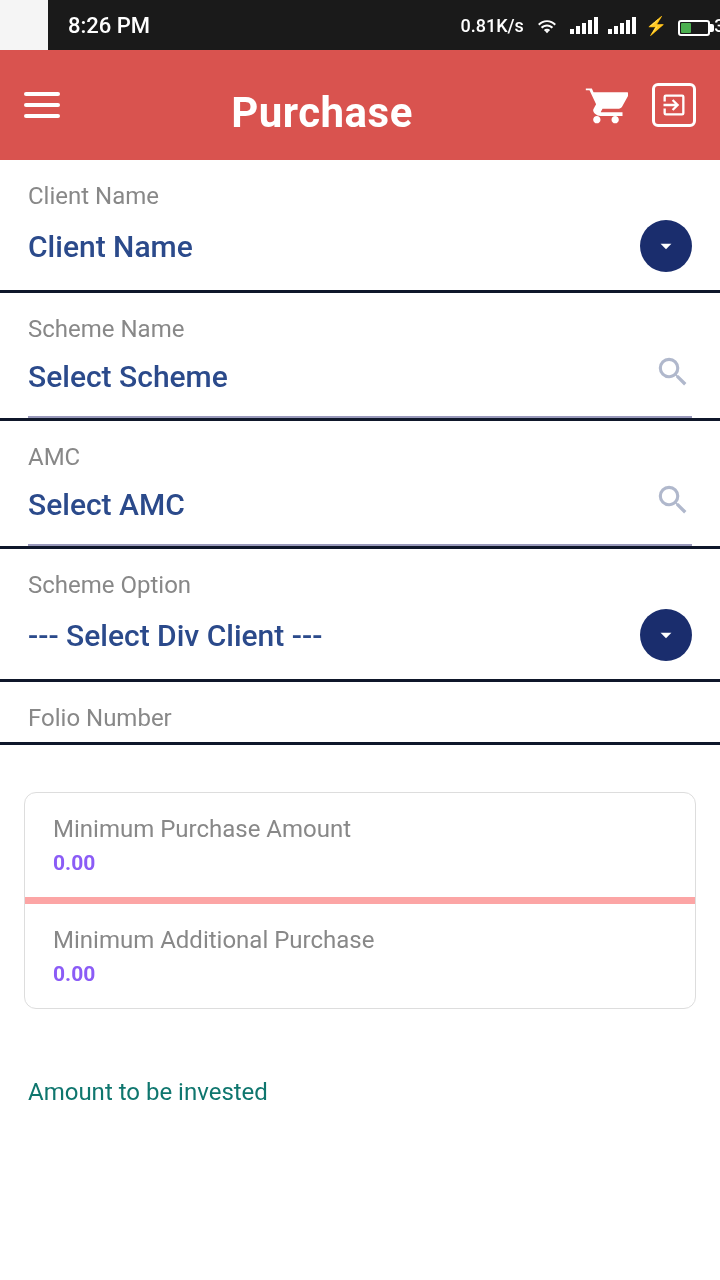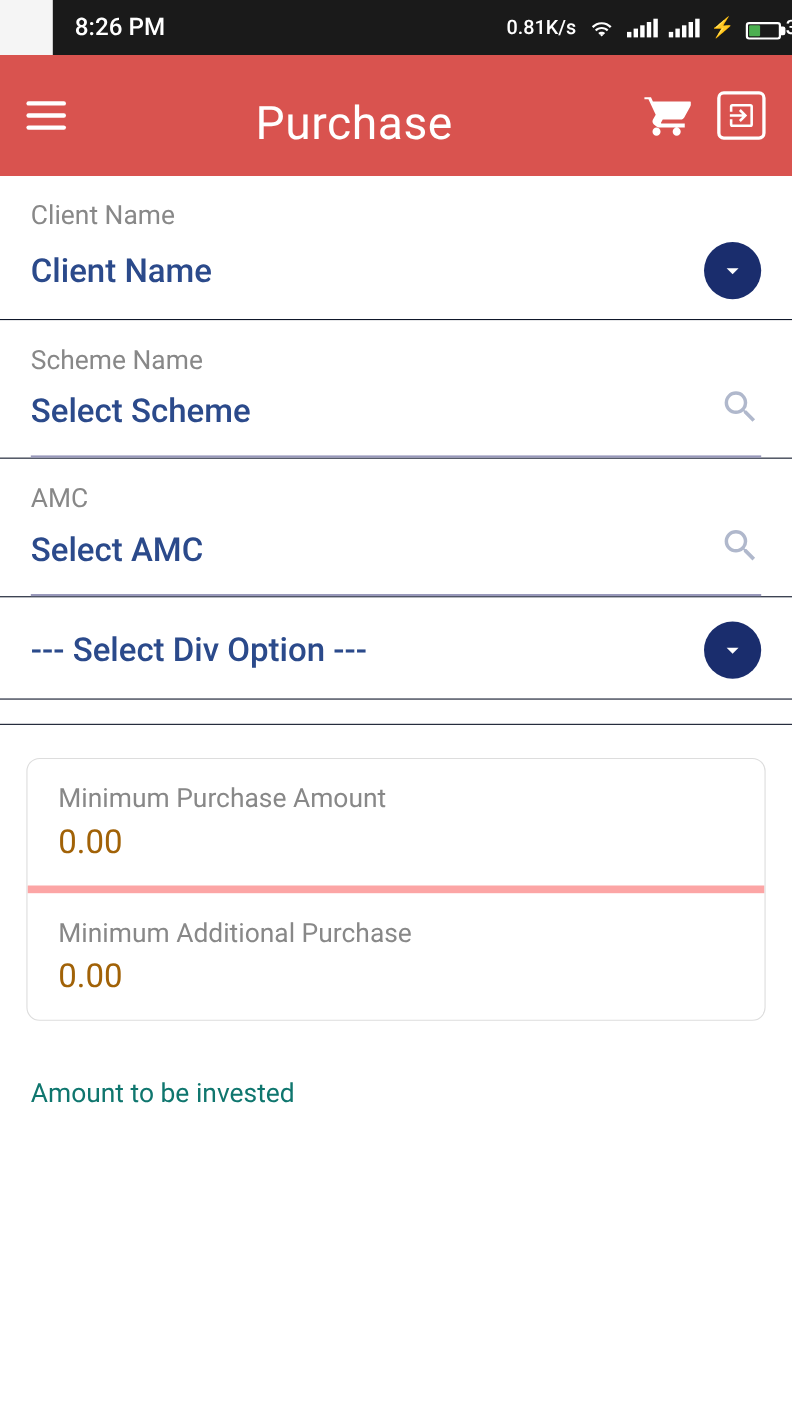--- a/index.html
+++ b/index.html
@@ -102,21 +102,21 @@
       width: 36px;
       height: 4px;
       background: white;
       border-radius: 2px;
     }
     .app-bar-title {
       flex: 1;
       text-align: center;
       color: white;
       font-size: 42px;
-      font-weight: 400;
+      font-weight: 700;
       letter-spacing: 0.5px;
       margin-top: 14px;
     }
     .app-bar-actions {
       display: flex;
       gap: 24px;
       align-items: center;
     }
     .logout-box {
       width: 44px;
@@ -133,21 +133,21 @@
 
     
     .content {
       background: #fff;
       min-height: calc(1280px - 160px);
     }
 
     
     .form-field {
       padding: 22px 28px 0 28px;
-      border-bottom: 1px solid #0f172a;
+      border-bottom: 3px solid #0f172a;
     }
     .field-label {
       font-size: 24px;
       color: #888;
       margin-bottom: 10px;
       font-weight: 400;
     }
     .field-value-row {
       display: flex;
       align-items: center;
@@ -181,41 +181,41 @@
       cursor: pointer;
       flex-shrink: 0;
     }
     .field-underline {
       border-bottom: 2px solid #9999bb;
       margin-top: -2px;
     }
 
     
     .info-card {
-      margin: 30px 24px;
+      margin: 47px 24px;
       border: 1px solid #ddd;
       border-radius: 12px;
       overflow: hidden;
       background: #fff;
     }
     .info-card-row {
       padding: 22px 28px;
     }
     .info-card-row + .info-card-row {
       border-top: 7px solid #fca5a5;
     }
     .info-card-label {
       font-size: 24px;
       color: #888;
       margin-bottom: 8px;
     }
     .info-card-value {
-      font-size: 30px;
-      color: #a16207;
-      font-weight: 400;
+      font-size: 21px;
+      color: #8b5cf6;
+      font-weight: 700;
     }
 
     
     .amount-field {
       padding: 22px 28px 10px 28px;
     }
     .amount-label {
       font-size: 24px;
       color: #0f766e;
     }
@@ -317,31 +317,33 @@
       <span class="search-icon-btn">
         <svg width="38" height="38" viewBox="0 0 24 24" fill="#b0b8cc">
           <path d="M15.5 14h-.79l-.28-.27A6.471 6.471 0 0 0 16 9.5 6.5 6.5 0 1 0 9.5 16c1.61 0 3.09-.59 4.23-1.57l.27.28v.79l5 4.99L20.49 19l-4.99-5zm-6 0C7.01 14 5 11.99 5 9.5S7.01 5 9.5 5 14 7.01 14 9.5 11.99 14 9.5 14z"></path>
         </svg>
       </span>
     </div>
     <div class="field-underline"></div>
   </div>
 
   <div class="form-field">
+    <div class="field-label">Scheme Option</div>
     <div class="field-value-row">
-      <span class="field-value">--- Select Div Option ---</span>
+      <span class="field-value">--- Select Div Client ---</span>
       <div class="dropdown-btn">
         <svg viewBox="0 0 24 24">
             <path d="M7 10l5 5 5-5z"></path>
           </svg>
       </div>
     </div>
   </div>
 
   <div class="form-field">
+    <div class="field-label">Folio Number</div>
   </div>
 
   <div class="info-card">
     <div class="info-card-row">
       <div class="info-card-label">Minimum Purchase Amount</div>
       <div class="info-card-value">0.00</div>
     </div>
     <div class="info-card-row">
       <div class="info-card-label">Minimum Additional Purchase</div>
       <div class="info-card-value">0.00</div>

